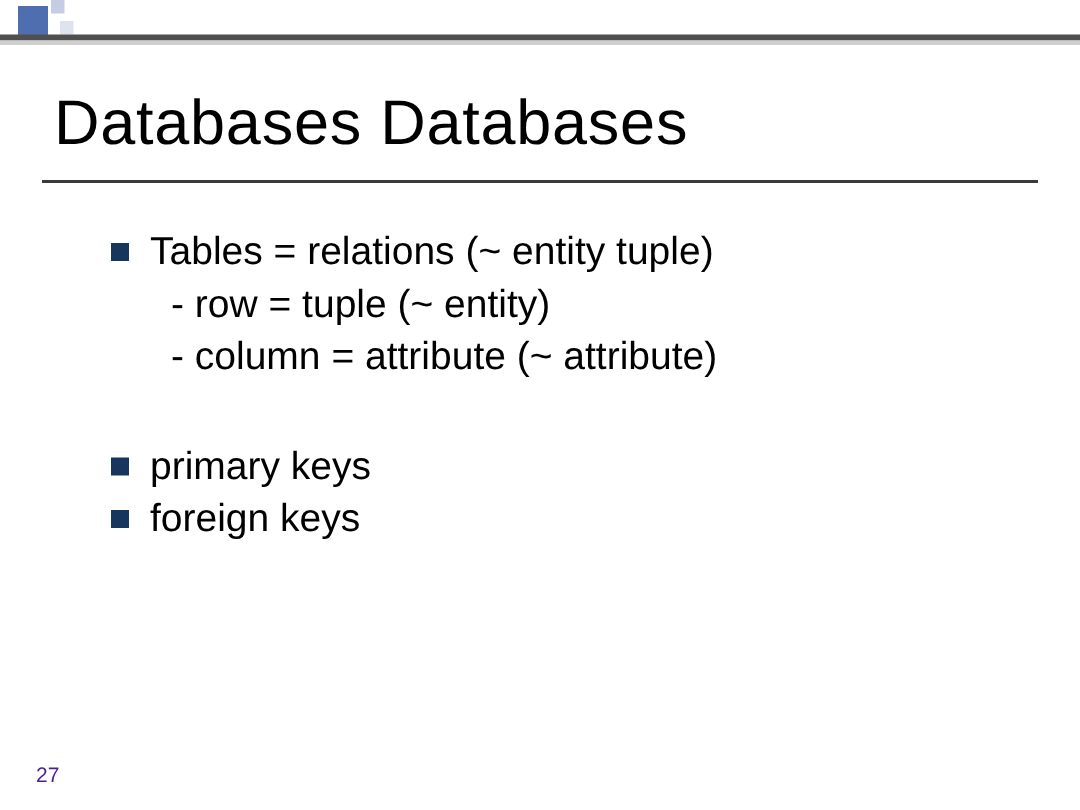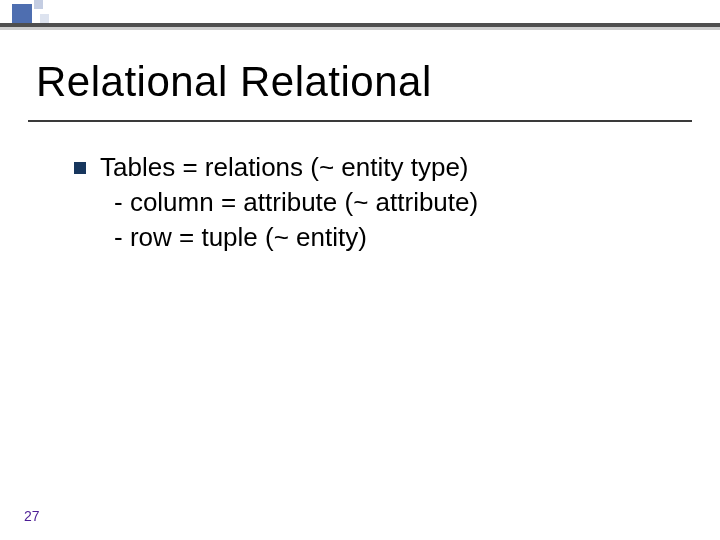--- a/index.html
+++ b/index.html
@@ -114,28 +114,38 @@
 <body>
 
 <div class="deco-top">
   <div class="deco-sq-big"></div>
   <div class="deco-sq-small1"></div>
   <div class="deco-sq-small2"></div>
   <div class="bar-dark"></div>
   <div class="bar-light"></div>
 </div>
 
-<div class="title">Relational Relational</div>
+<div class="title">Databases Databases</div>
 <div class="title-rule"></div>
 
 <div class="body">
 
   <div class="li">
     <div class="bullet"></div>
-    <div>Tables = relations (~ entity type)</div>
+    <div>Tables = relations (~ entity tuple)</div>
+    <div class="sub">- row = tuple (~ entity)</div>
     <div class="sub">- column = attribute (~ attribute)</div>
-    <div class="sub">- row = tuple (~ entity)</div>
   </div>
 
+  <div class="group2">
+    <div class="li">
+      <div class="bullet"></div>
+      <div>primary keys</div>
+    </div>
+    <div class="li">
+      <div class="bullet"></div>
+      <div>foreign keys</div>
+    </div>
+  </div>
 
 </div>
 
 <div class="page-num">27</div>
 
 </body></html>

